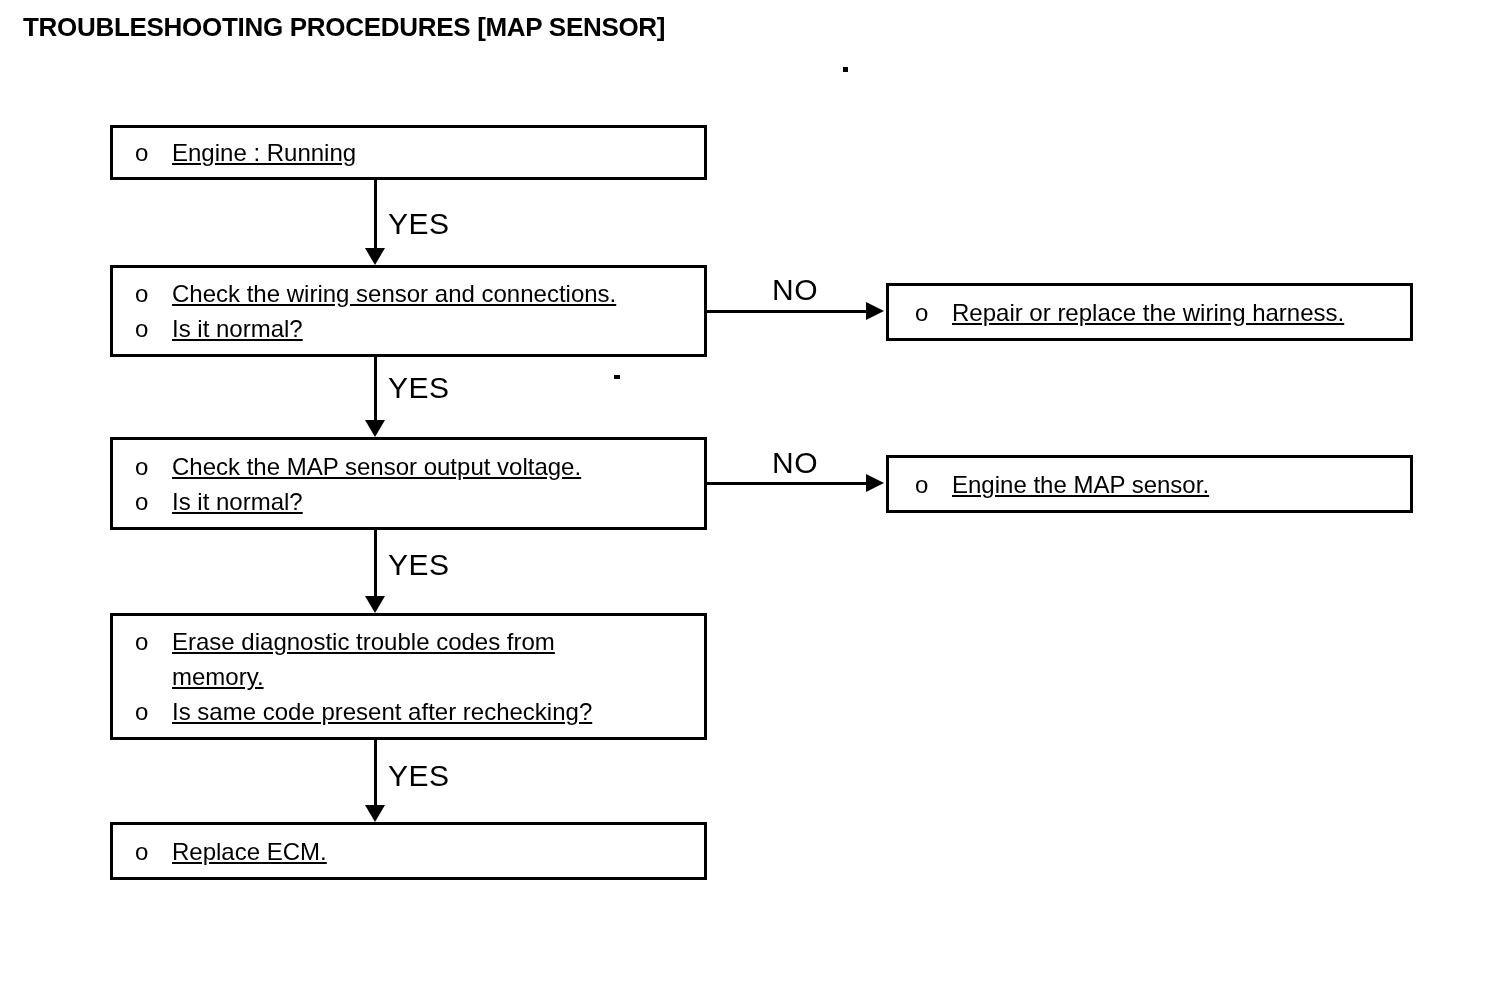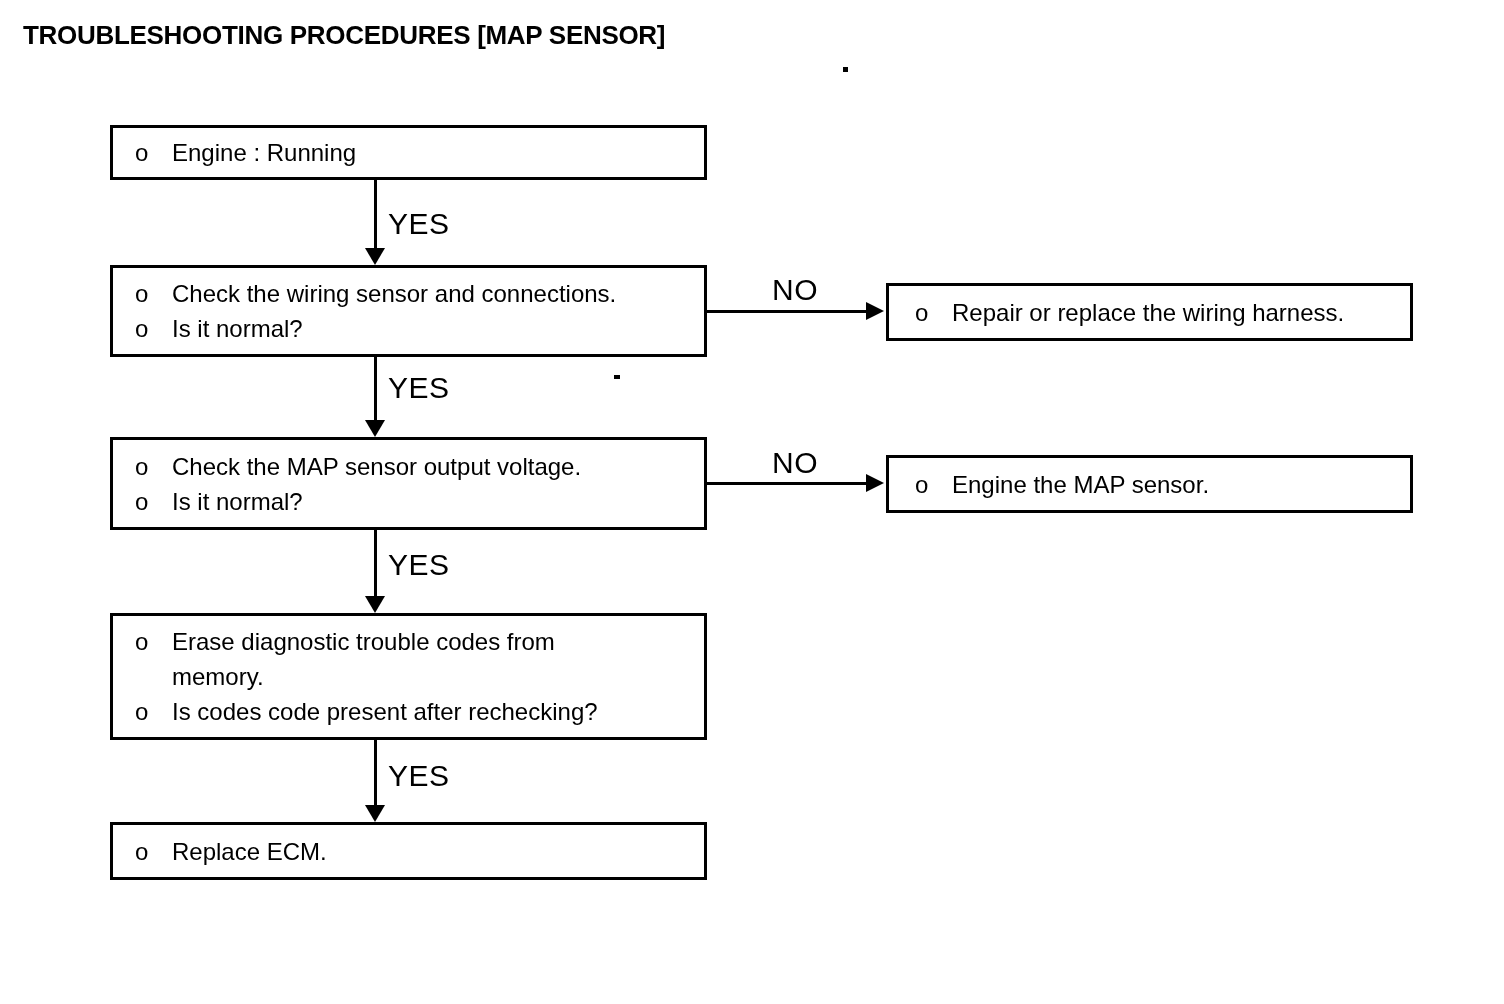--- a/index.html
+++ b/index.html
@@ -2,34 +2,34 @@
 <html><head>
 <meta charset="utf-8">
 <style>
   html,body { margin:0; padding:0; background:#fff; }
   .canvas {
     position:relative; width:1504px; height:1004px; background:#ffffff;
     font-family:"Liberation Sans", sans-serif; color:#000;
     overflow:hidden;
   }
   .page-title {
-    position:absolute; left:23px; top:20px;
+    position:absolute; left:23px; top:12px;
     font-size:26px; font-weight:bold; letter-spacing:-0.3px;
     white-space:nowrap;
   }
   .fbox {
     position:absolute; box-sizing:border-box;
     border:3px solid #000; background:#fff;
     display:flex; flex-direction:column; justify-content:center;
     font-size:24px; line-height:35px;
     padding:6px 16px 6px 22px;
   }
   .row { display:flex; align-items:flex-start; }
   .bullet { flex:0 0 37px; }
-  .txt { flex:1 1 auto; }
+  .txt { flex:1 1 auto;text-decoration:underline; }
   .wrap-narrow { max-width:450px; }
   .vline { position:absolute; width:3px; background:#000; }
   .hline { position:absolute; height:3px; background:#000; }
   .ahead-down {
     position:absolute; width:0; height:0;
     border-left:10px solid transparent; border-right:10px solid transparent;
     border-top:17px solid #000;
   }
   .ahead-right {
     position:absolute; width:0; height:0;
@@ -115,21 +115,21 @@
   <div class="ahead-down" style="left:365px; top:596px;"></div>
   <div class="branch-label" style="left:388px; top:548px;">YES</div>
 
   <div class="fbox" style="left:110px; top:613px; width:597px; height:127px;">
     <div class="row">
       <span class="bullet">o</span>
       <span class="txt wrap-narrow">Erase diagnostic trouble codes from memory.</span>
     </div>
     <div class="row">
       <span class="bullet">o</span>
-      <span class="txt">Is codes code present after rechecking?</span>
+      <span class="txt">Is same code present after rechecking?</span>
     </div>
   </div>
 
   <div class="vline" style="left:374px; top:740px; height:66px;"></div>
   <div class="ahead-down" style="left:365px; top:805px;"></div>
   <div class="branch-label" style="left:388px; top:759px;">YES</div>
 
   <div class="fbox" style="left:110px; top:822px; width:597px; height:58px;">
     <div class="row">
       <span class="bullet">o</span>

